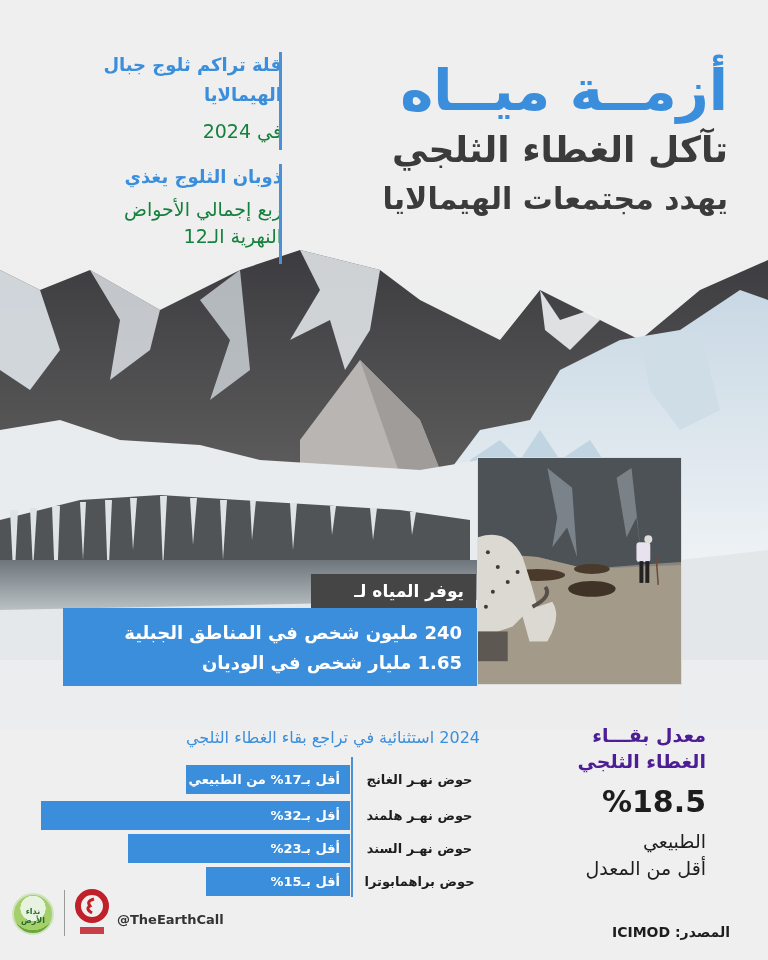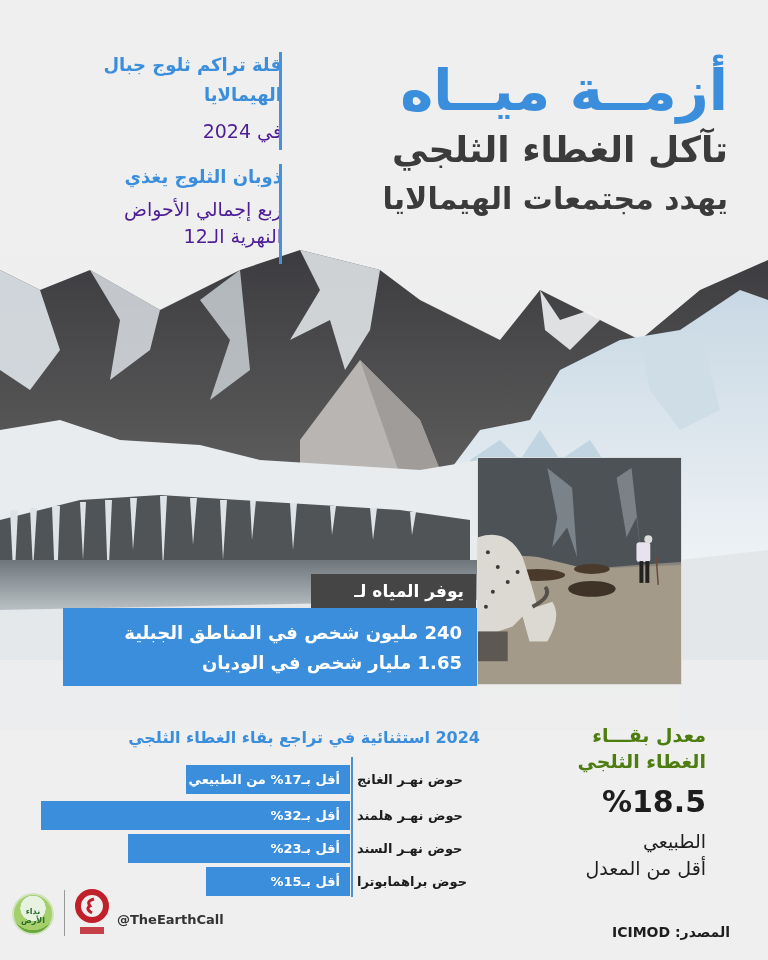--- a/index.html
+++ b/index.html
@@ -44,21 +44,21 @@
   }
   .fact .bar {
     position: absolute; right: 0; top: 2px; bottom: 2px; width: 3px; background: #4a90d6;
   }
   .fact1 { height: 102px; }
   .fact2 { height: 104px; margin-top: 10px; }
   .fact-head {
     font-weight: bold; font-size: 18px; line-height: 30px; color: #3a8edb;
   }
   .fact-body {
-    font-size: 19px; line-height: 30px; color: #4c1d95; margin-top: 6px;
+    font-size: 19px; line-height: 30px; color: #15803d; margin-top: 6px;
   }
   .fact2 .fact-body { line-height: 27px; margin-top: 4px; }
 
   
   .inset {
     position: absolute; left: 477px; top: 457px; width: 205px; height: 228px;
     overflow: hidden; border: 1px solid #ddd;
   }
   .inset svg { width: 100%; height: 100%; display: block; }
 
@@ -71,43 +71,43 @@
   .supply-box {
     position: absolute; left: 63px; top: 608px; width: 414px; height: 78px;
     background: #3a8edb; color: #fff; text-align: right;
     padding: 10px 15px 0 0;
   }
   .supply-box div { font-size: 18px; line-height: 30px; font-weight: bold; }
 
   
   .chart-title {
     position: absolute; right: 288px; top: 725px; width: 420px; text-align: right;
-    font-weight: bold; font-size: 16px; line-height: 26px; color: #3a8edb;
+    font-weight: normal; font-size: 16px; line-height: 26px; color: #3a8edb;
   }
   .axis {
     position: absolute; left: 351px; top: 757px; width: 2px; height: 140px; background: #4a90d6;
   }
   .row {
     position: absolute; height: 29px; left: 0; width: 490px;
   }
   .row .bar {
     position: absolute; top: 0; height: 29px; background: #3a8edb; right: 140px;
     color: #fff; font-weight: bold; font-size: 13px; line-height: 29px;
     text-align: right; padding-right: 10px; white-space: nowrap;
   }
   .row .lbl {
-    position: absolute; right: 8px; top: 0; width: 125px; text-align: left;
+    position: absolute; right: 8px; top: 0; width: 125px; text-align: center;
     font-size: 13px; line-height: 29px; font-weight: bold; color: #1d1d1d;
   }
 
   
   .stat {
     position: absolute; right: 62px; top: 722px; width: 210px; text-align: right;
   }
-  .stat-head { font-weight: bold; font-size: 19px; line-height: 26px; color: #4d7c0f; }
+  .stat-head { font-weight: bold; font-size: 19px; line-height: 26px; color: #4c1d95; }
   .stat-num { font-weight: bold; font-size: 30px; line-height: 40px; color: #1d1d1d; margin-top: 8px; }
   .stat-body { font-size: 19px; line-height: 27px; color: #1d1d1d; margin-top: 6px; }
 
   
   .logo-earth {
     position: absolute; left: 12px; top: 893px; width: 42px; height: 42px; border-radius: 50%;
     background: radial-gradient(circle at 50% 35%, #e8f2e0 0 40%, #a5cf6b 41% 70%, #6aa83a 71%);
     border: 2px solid #cfe3bd;
   }
   .logo-earth span {

